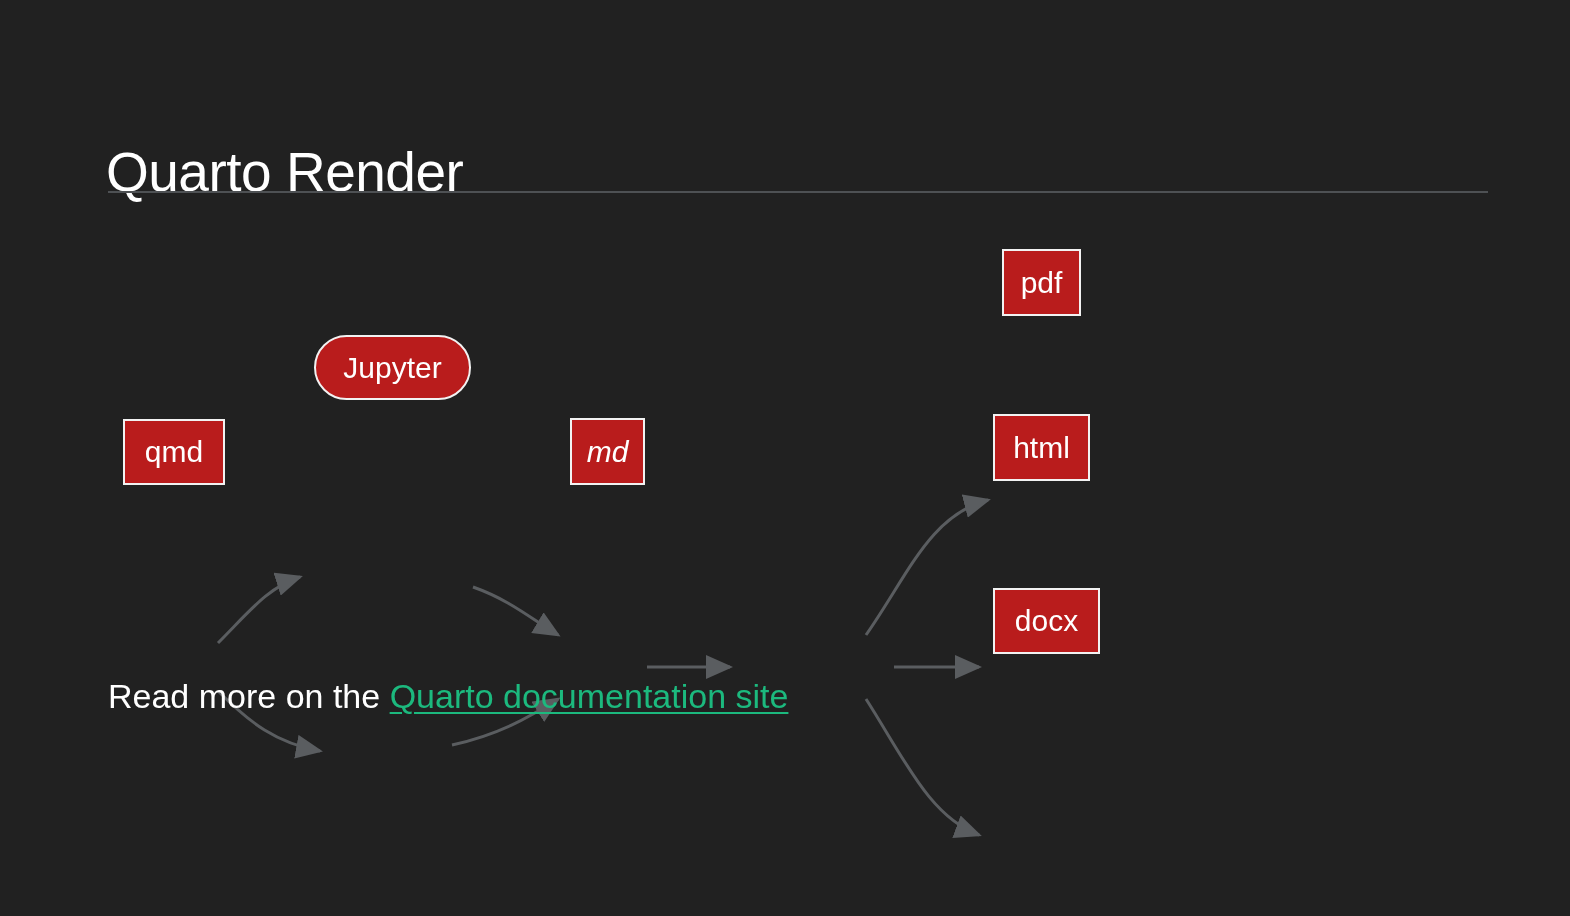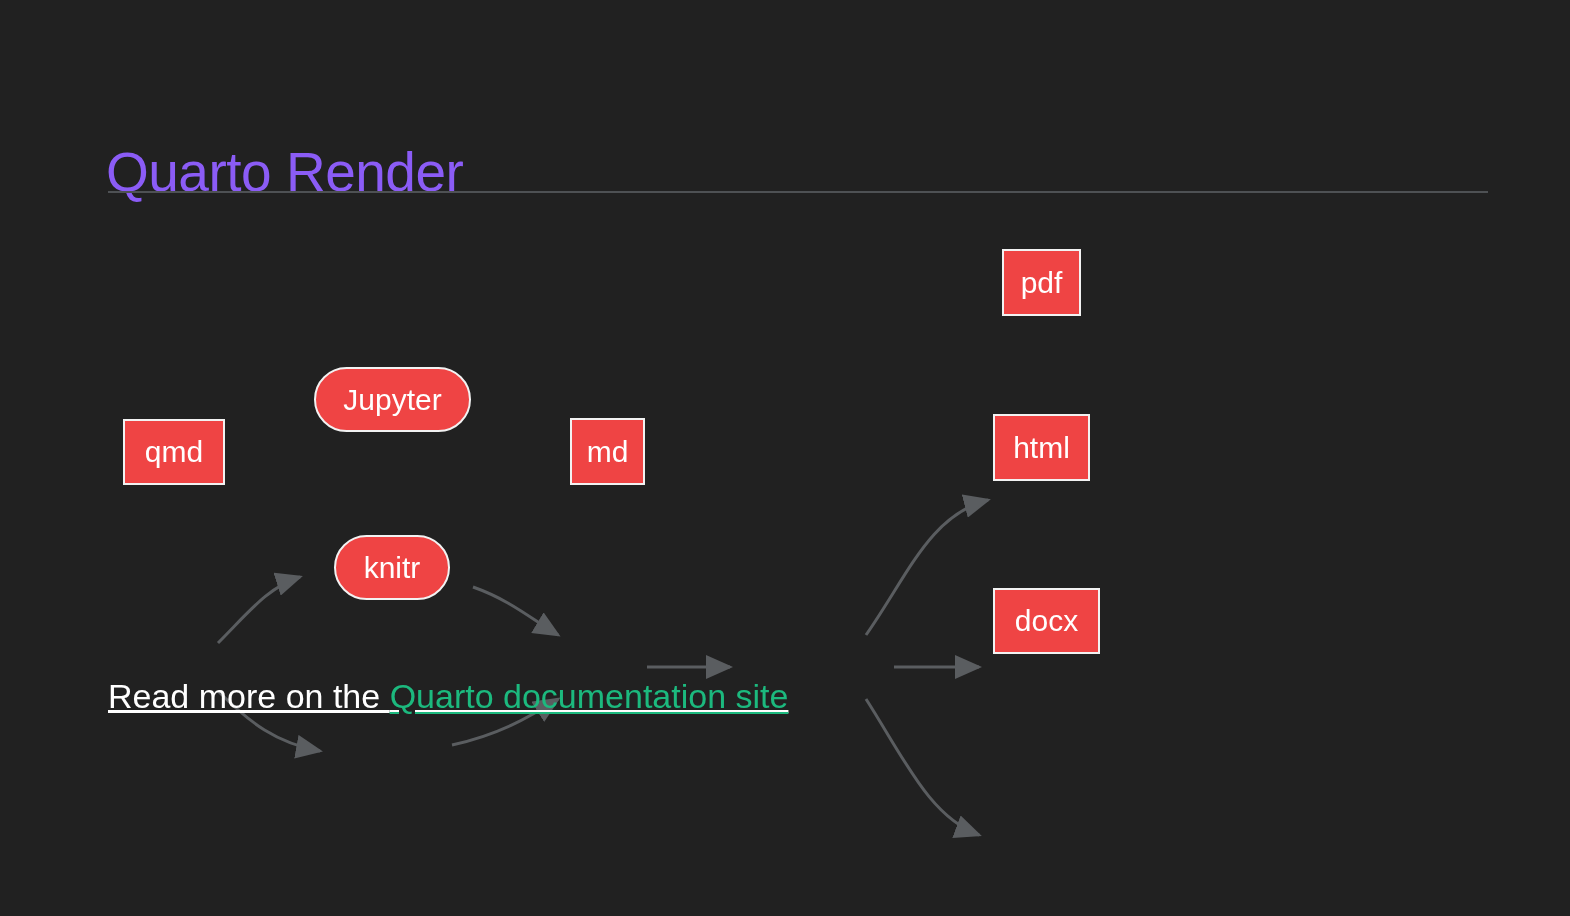--- a/index.html
+++ b/index.html
@@ -20,21 +20,21 @@
     inset: 0;
     width: 1570px;
     height: 916px;
   }
   .slide-title {
     position: absolute;
     left: 106px;
     top: 105px;
     font-size: 55px;
     font-weight: 400;
-    color: #8b5cf6;
+    color: #ffffff;
     letter-spacing: -0.5px;
     line-height: 1.1;
     white-space: nowrap;
   }
   .title-rule {
     position: absolute;
     left: 108px;
     top: 191px;
     width: 1380px;
     height: 2px;
@@ -50,48 +50,46 @@
   .diagram-svg {
     position: absolute;
     left: 0;
     top: 0;
     width: 1570px;
     height: 450px;
     overflow: visible;
   }
   .node {
     position: absolute;
-    background: #ef4444;
+    background: #b91c1c;
     border: 2px solid #f2f2f2;
     color: #ffffff;
     display: flex;
     align-items: center;
     justify-content: center;
     font-size: 30px;
     font-family: "Liberation Sans", sans-serif;
     box-sizing: border-box;
     line-height: 1;
     white-space: nowrap;
   }
   .node.rounded {
     border-radius: 999px;
-    margin-top: 32px;
   }
   .node.rect {
     border-radius: 0;
   }
   .footer-text {
     position: absolute;
     left: 108px;
     top: 674px;
     font-size: 34px;
     color: #ffffff;
     white-space: nowrap;
     line-height: 1.3;
-    text-decoration: underline;
   }
   .footer-text a {
     color: #1cb97e;
     text-decoration: underline;
     text-underline-offset: 4px;
     text-decoration-thickness: 2px;
   }
 </style>
 </head>
 <body>
@@ -117,22 +115,21 @@
         <path d="M452,530 C498,520 528,503 558,484"></path>
         <path d="M647,452 L730,452"></path>
         <path d="M866,420 C908,360 930,300 988,285"></path>
         <path d="M894,452 L979,452"></path>
         <path d="M866,484 C905,545 930,602 979,620"></path>
       </g>
     </svg>
 
     <div class="node rect" style="left:123px;  top:204px; width:102px;  height:66px;">qmd</div>
     <div class="node rounded" style="left:314px;  top:120px; width:157px; height:65px;">Jupyter</div>
-    <div class="node rounded" style="left:334px;  top:288px; width:116px; height:65px;">knitr</div>
-    <div class="node rect" style="left:570px;  top:203px; width:75px;  height:67px;">md</div>
+    <div class="node rect" style="left:570px;  top:203px; width:75px;  height:67px;font-style:italic;">md</div>
     <div class="node rect" style="left:1002px; top:34px;  width:79px;  height:67px;">pdf</div>
     <div class="node rect" style="left:993px;  top:199px; width:97px;  height:67px;">html</div>
     <div class="node rect" style="left:993px;  top:373px; width:107px;  height:66px;">docx</div>
 
   </div>
 
   <div class="footer-text"><span>Read more on the </span><a href="#">Quarto documentation site</a></div>
 
 </div>
 

